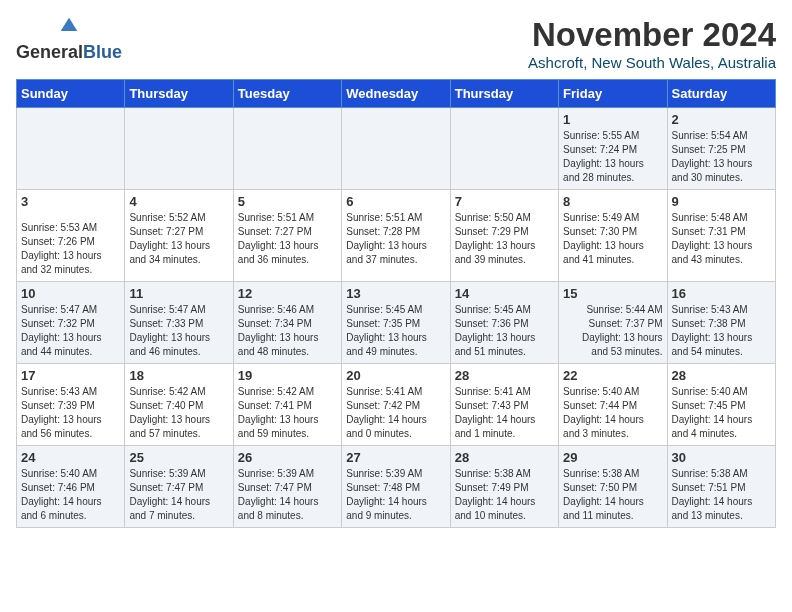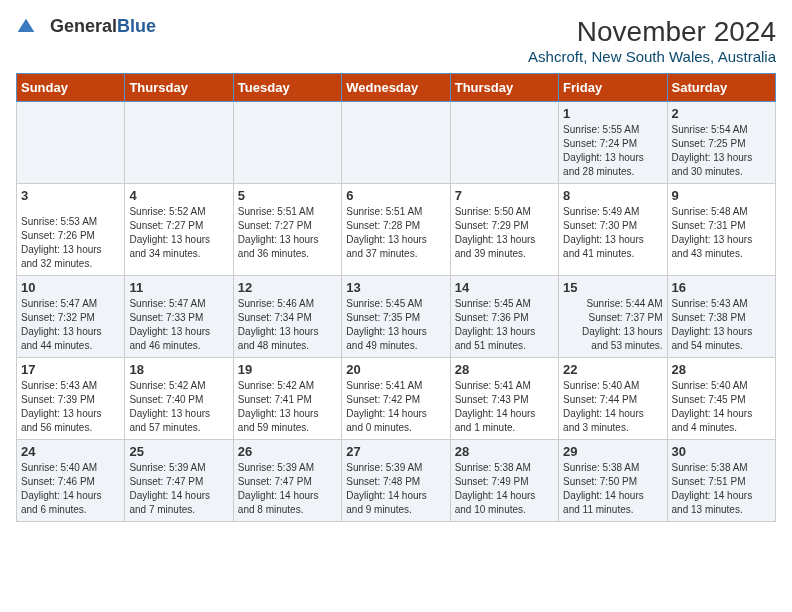--- a/index.html
+++ b/index.html
@@ -12,55 +12,56 @@
     }
     .header {
       display: flex;
       justify-content: space-between;
       align-items: flex-start;
       margin-bottom: 8px;
     }
     .logo {
       display: flex;
       align-items: center;
-      gap: 14px;
+      gap: 6px;
+      flex-direction: column;
     }
     .logo-text-general {
       font-size: 18px;
       font-weight: bold;
       color: #333;
     }
     .logo-text-blue {
       font-size: 18px;
       font-weight: bold;
       color: #2a6099;
     }
     .logo-icon {
       width: 20px;
       height: 20px;
     }
     .title-block {
       text-align: right;
     }
     .month-title {
-      font-size: 28px;
-      color: #333;
-      font-weight: normal;
+      font-size: 33px;
+      color: #333;
+      font-weight: bold;
     }
     .location-title {
       font-size: 15px;
       color: #0c4a6e;
     }
     table {
       width: 100%;
       border-collapse: collapse;
       table-layout: fixed;
     }
     thead tr th {
-      background-color: #c2410c;
+      background-color: #1d4ed8;
       color: #fff;
       font-size: 13px;
       font-weight: bold;
       padding: 6px 4px;
       text-align: left;
       border: 1px solid #5590cc;
     }
     tbody tr td {
       vertical-align: top;
       border: 1px solid #ccc;

